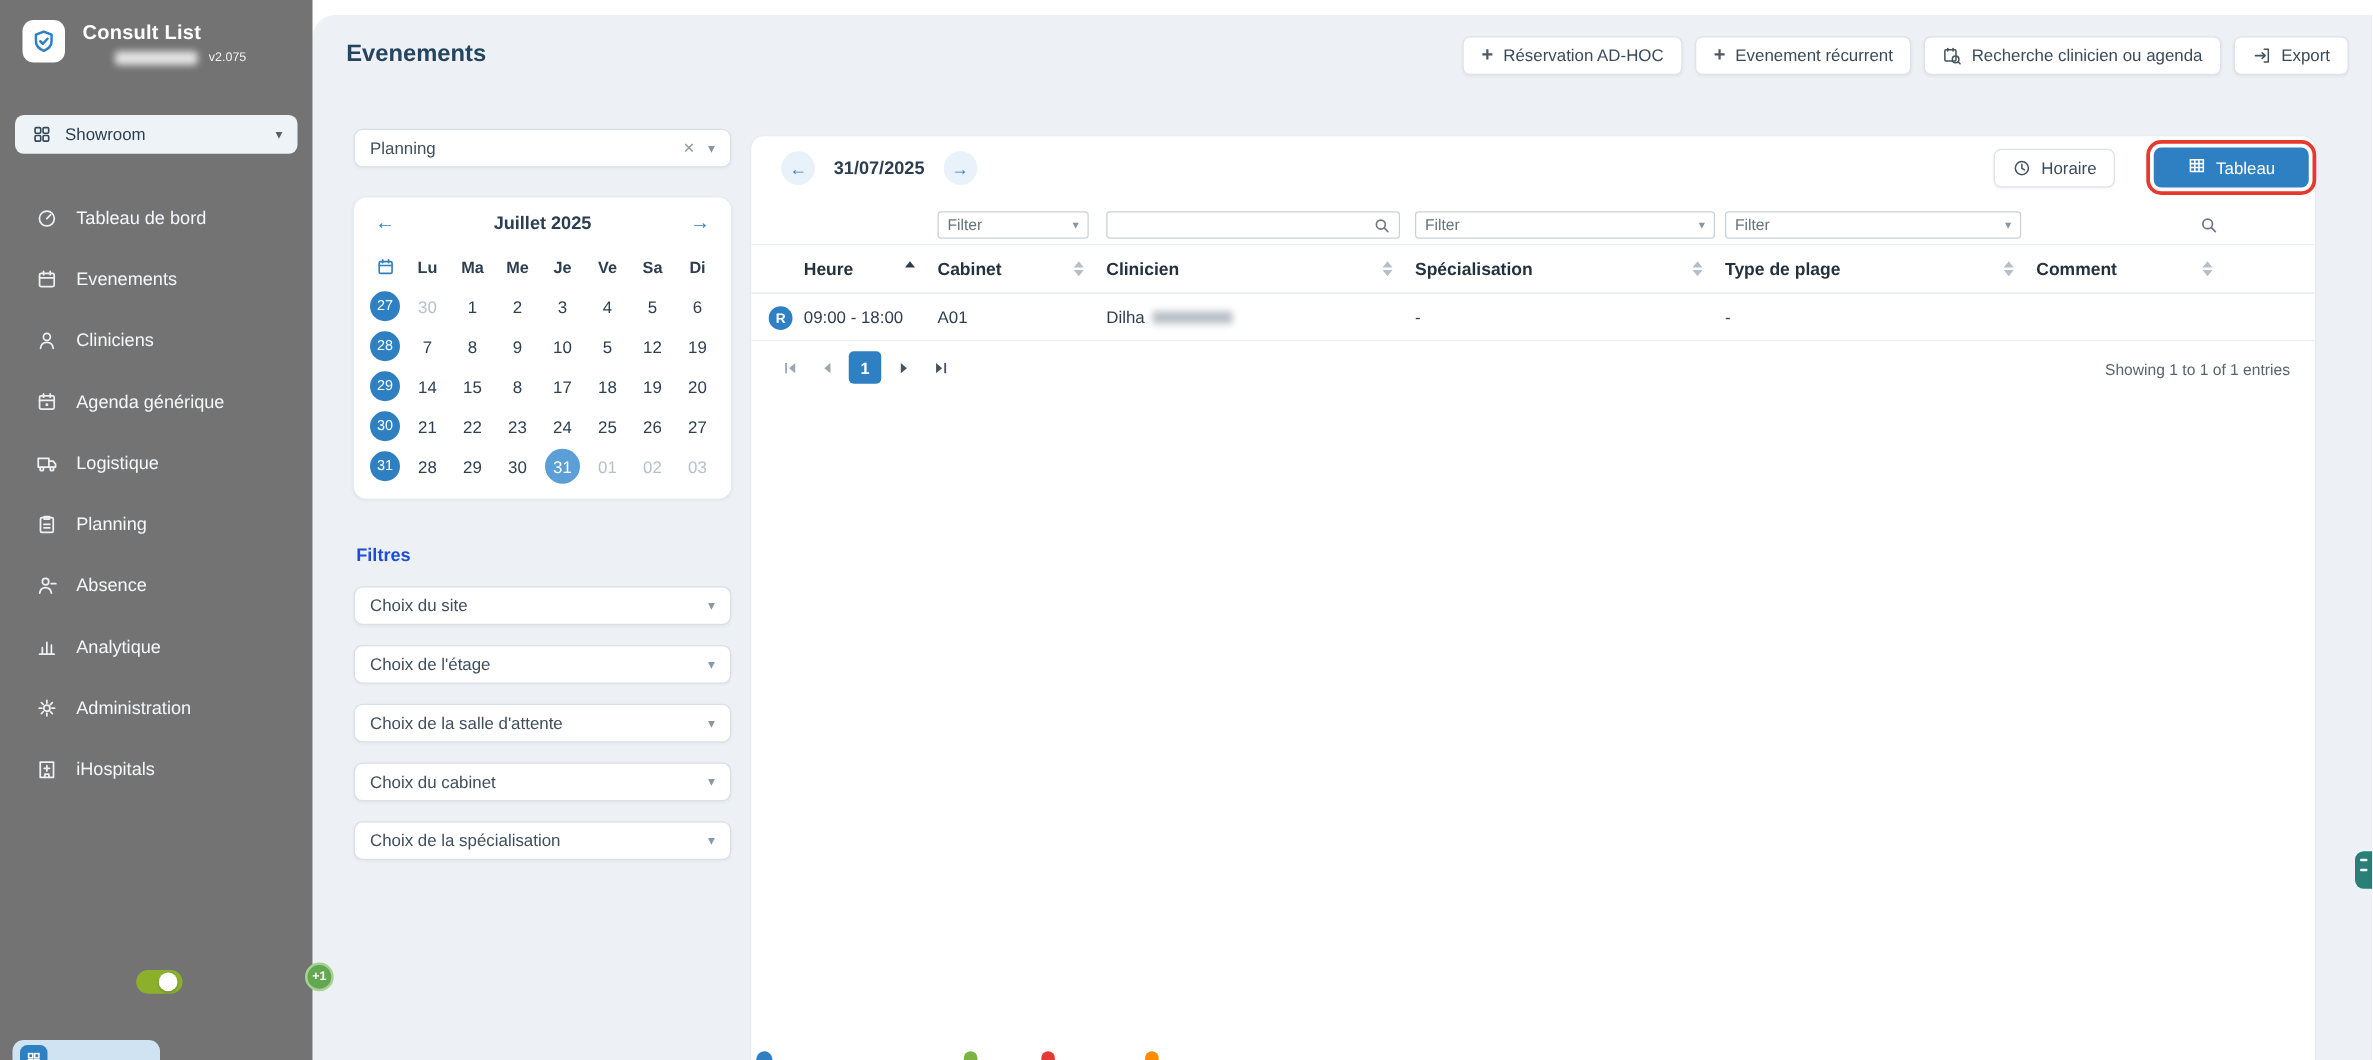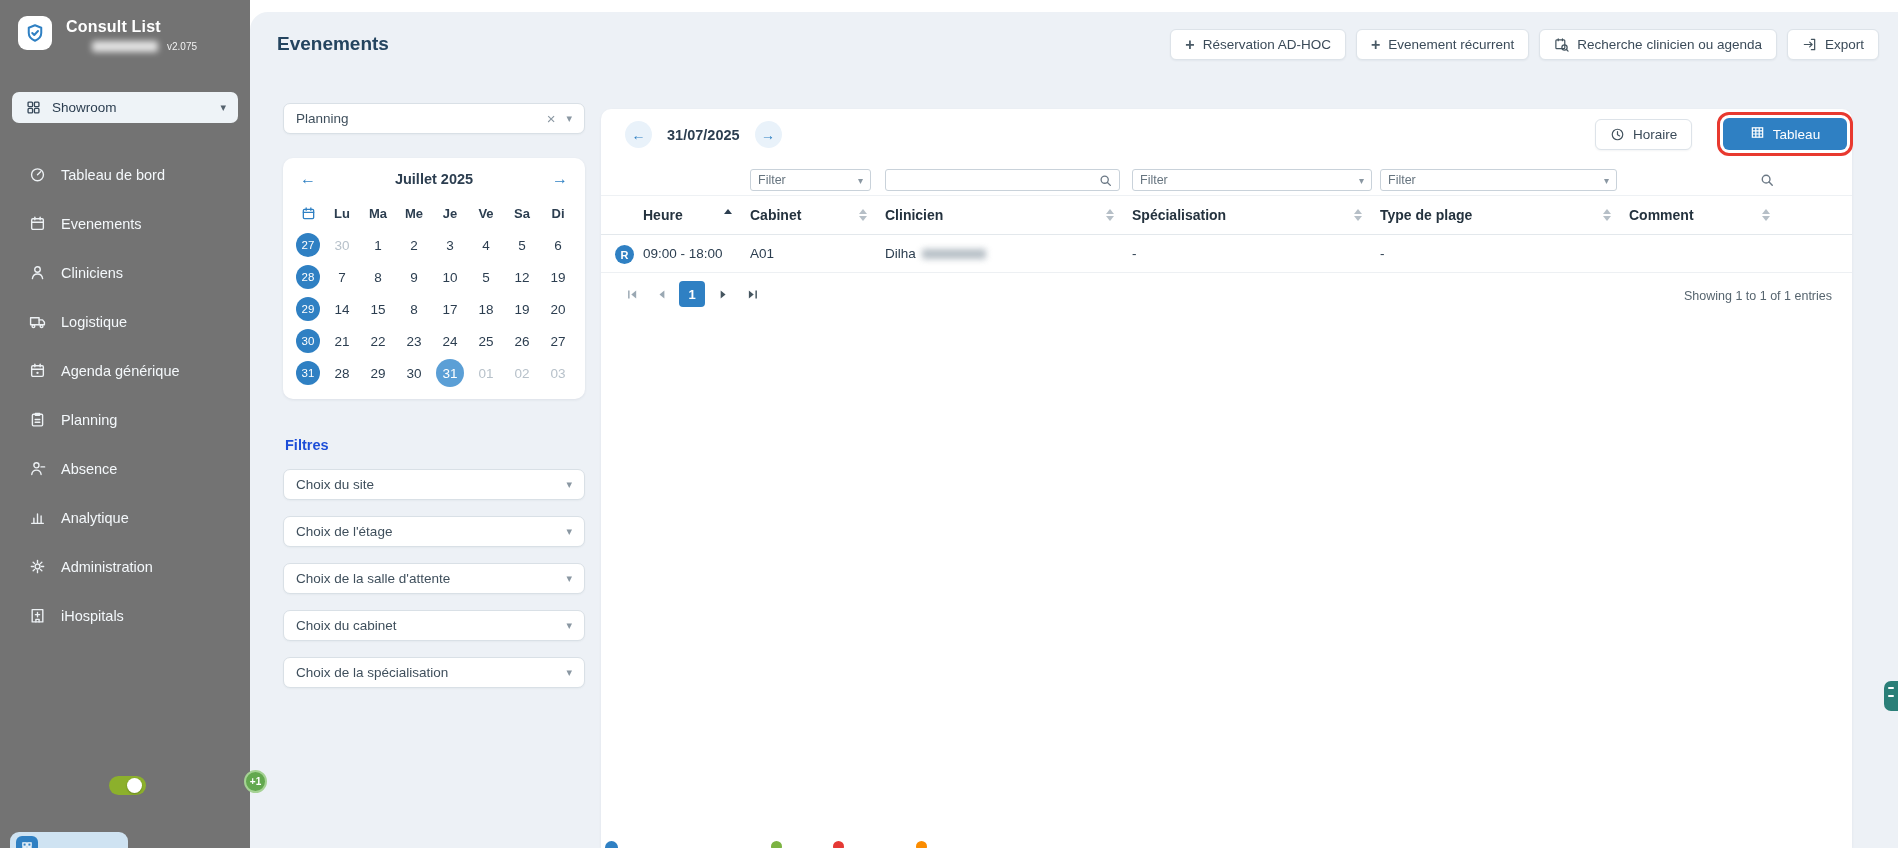--- a/index.html
+++ b/index.html
@@ -152,40 +152,40 @@
         <span class="mi-icon">
             <svg width="17" height="17" viewBox="0 0 16 16" fill="none" stroke="currentColor" stroke-width="1.3" stroke-linecap="round">
               <circle cx="8" cy="5.2" r="2.6"></circle>
               <path d="M3.2 13.8 c.4-3 2.3-4.4 4.8-4.4 s4.4 1.4 4.8 4.4"></path>
             </svg>
           </span>
         <span>Cliniciens</span>
       </div>
       <div class="menu-item">
         <span class="mi-icon">
+            <svg width="17" height="17" viewBox="0 0 16 16" fill="none" stroke="currentColor" stroke-width="1.3" stroke-linecap="round">
+              <rect x="2.5" y="3.5" width="11" height="10" rx="1.2"></rect>
+              <line x1="2.5" y1="6.8" x2="13.5" y2="6.8"></line>
+              <line x1="5.5" y1="2" x2="5.5" y2="4.5"></line>
+              <line x1="10.5" y1="2" x2="10.5" y2="4.5"></line>
+              <circle cx="8" cy="10.2" r="1.1" fill="currentColor" stroke="none"></circle>
+            </svg>
+          </span>
+        <span>Agenda générique</span>
+      </div>
+      <div class="menu-item">
+        <span class="mi-icon">
             <svg width="17" height="17" viewBox="0 0 16 16" fill="none" stroke="currentColor" stroke-width="1.3" stroke-linecap="round" stroke-linejoin="round">
               <rect x="1.5" y="4.5" width="8" height="6.5"></rect>
               <path d="M9.5 6.5 h3.2 l1.8 2.2 v2.3 h-5"></path>
               <circle cx="4.2" cy="12.4" r="1.3"></circle>
               <circle cx="11.8" cy="12.4" r="1.3"></circle>
             </svg>
           </span>
         <span>Logistique</span>
-      </div>
-      <div class="menu-item">
-        <span class="mi-icon">
-            <svg width="17" height="17" viewBox="0 0 16 16" fill="none" stroke="currentColor" stroke-width="1.3" stroke-linecap="round">
-              <rect x="2.5" y="3.5" width="11" height="10" rx="1.2"></rect>
-              <line x1="2.5" y1="6.8" x2="13.5" y2="6.8"></line>
-              <line x1="5.5" y1="2" x2="5.5" y2="4.5"></line>
-              <line x1="10.5" y1="2" x2="10.5" y2="4.5"></line>
-              <circle cx="8" cy="10.2" r="1.1" fill="currentColor" stroke="none"></circle>
-            </svg>
-          </span>
-        <span>Agenda générique</span>
       </div>
       <div class="menu-item">
         <span class="mi-icon">
             <svg width="17" height="17" viewBox="0 0 16 16" fill="none" stroke="currentColor" stroke-width="1.3" stroke-linecap="round" stroke-linejoin="round">
               <rect x="3.2" y="3" width="9.6" height="11" rx="1"></rect>
               <path d="M6 2.2 h4 v1.8 h-4 z"></path>
               <path d="M5.8 8 h4.4 M5.8 10.6 h4.4"></path>
             </svg>
           </span>
         <span>Planning</span>

